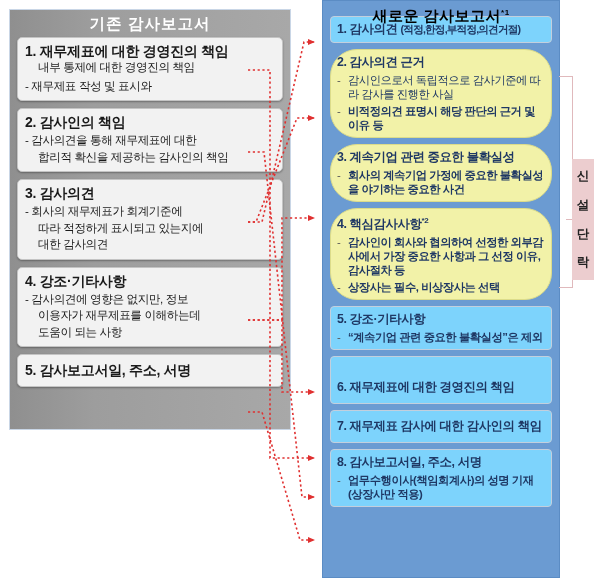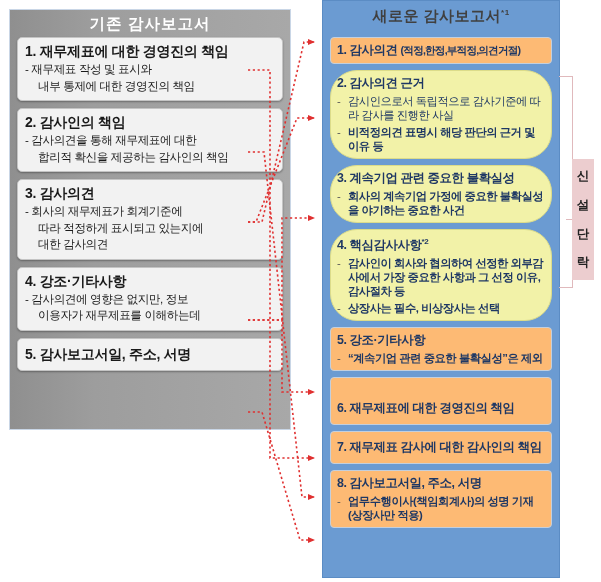--- a/index.html
+++ b/index.html
@@ -73,34 +73,34 @@
     left: 322px;
     top: 0px;
     width: 238px;
     height: 578px;
     background: #6b9bd2;
     border: 1px solid #5b8cc4;
     box-sizing: border-box;
     padding: 0 7px;
   }
   #right-header {
-    height: 36px;
+    height: 15px;
     line-height: 23px;
     text-align: center;
-    color: #404040;
+    color: #000000;
     font-size: 15px;
     font-weight: bold;
     letter-spacing: 0.5px;
   }
   #right-header sup {
     font-size: 8px;
     vertical-align: super;
   }
   .rbox {
-    background: #fdba74;
+    background: #7dd3fc;
     border: 1px solid #c3cfdd;
     border-radius: 4px;
     box-sizing: border-box;
     padding: 4px 6px 5px 6px;
     margin-bottom: 6px;
   }
   .rbox.yellow {
     background: #f2f2a8;
     border-color: #dcdc8a;
     border-radius: 27px;
@@ -189,41 +189,42 @@
   }
 </style>
 </head>
 <body>
 
 <div id="left-panel">
   <div id="left-header">기존 감사보고서</div>
 
   <div class="lbox">
     <div class="lbox-title">1. 재무제표에 대한 경영진의 책임</div>
+    <div class="lbox-line cont">내부 통제에 대한 경영진의 책임</div>
     <div class="lbox-line">- 재무제표 작성 및 표시와</div>
-    <div class="lbox-line cont">내부 통제에 대한 경영진의 책임</div>
   </div>
 
   <div class="lbox">
     <div class="lbox-title">2. 감사인의 책임</div>
     <div class="lbox-line">- 감사의견을 통해 재무제표에 대한</div>
     <div class="lbox-line cont">합리적 확신을 제공하는 감사인의 책임</div>
   </div>
 
   <div class="lbox">
     <div class="lbox-title">3. 감사의견</div>
     <div class="lbox-line">- 회사의 재무제표가 회계기준에</div>
     <div class="lbox-line cont">따라 적정하게 표시되고 있는지에</div>
     <div class="lbox-line cont">대한 감사의견</div>
   </div>
 
   <div class="lbox">
     <div class="lbox-title">4. 강조·기타사항</div>
     <div class="lbox-line">- 감사의견에 영향은 없지만, 정보</div>
     <div class="lbox-line cont">이용자가 재무제표를 이해하는데</div>
+    <div class="lbox-line cont">도움이 되는 사항</div>
   </div>
 
   <div class="lbox single">
     <div class="lbox-title">5. 감사보고서일, 주소, 서명</div>
   </div>
 </div>
 
 <div id="right-panel">
   <div id="right-header"><span>새로운 감사보고서</span><sup>*1</sup></div>
 

